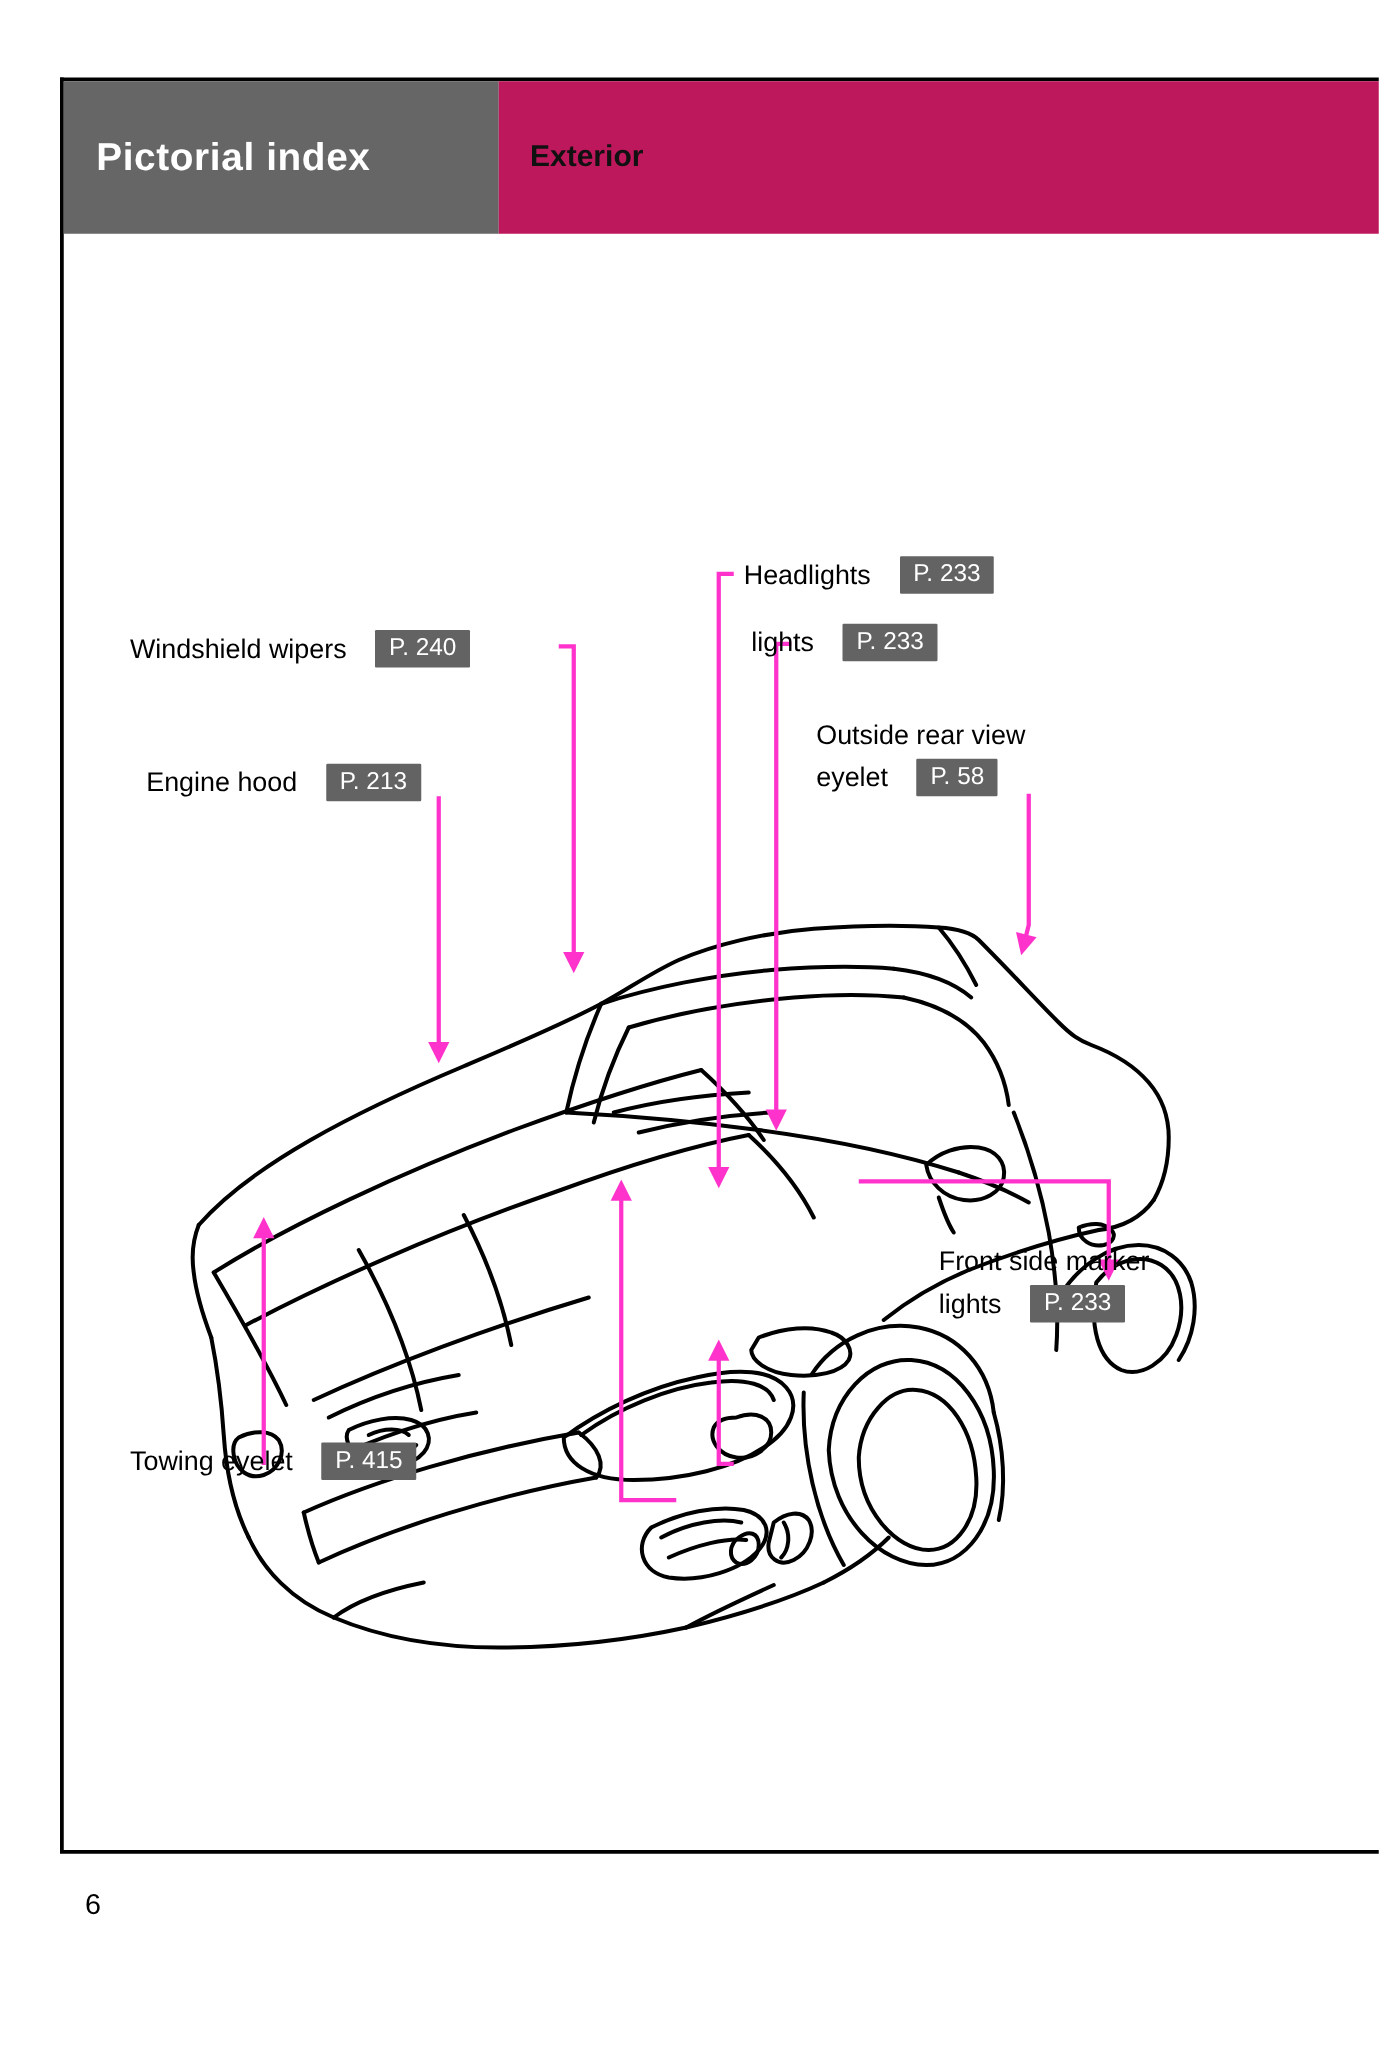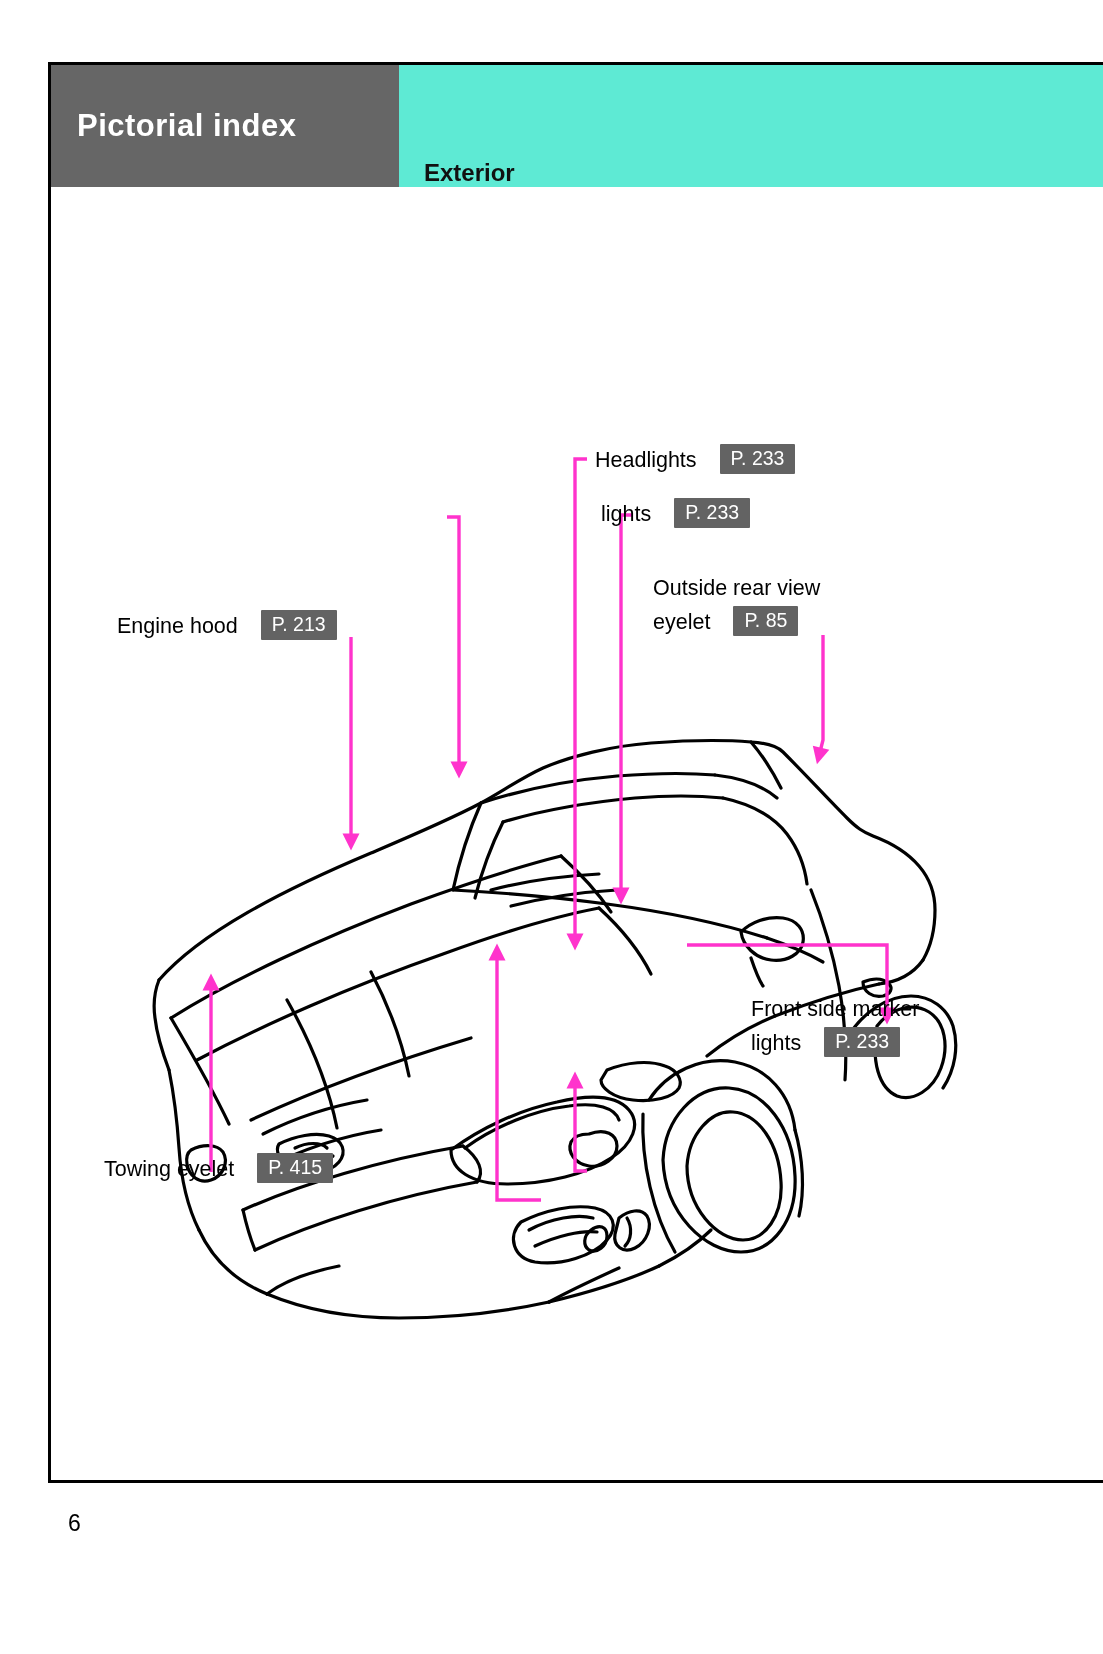--- a/index.html
+++ b/index.html
@@ -69,23 +69,23 @@
     box-sizing: border-box;
   }
   .header-chapter-text {
     color: #ffffff;
     font-size: 31px;
     font-weight: bold;
     letter-spacing: 0.5px;
   }
   .header-section {
     flex: 1;
-    background: #5eead4;
+    background: #be185d;
     display: flex;
-    align-items: flex-end;
+    align-items: center;
     padding-left: 25px;
     box-sizing: border-box;
   }
   .header-section-text {
     color: #111111;
     font-size: 24px;
     font-weight: bold;
   }
 
   
@@ -349,24 +349,29 @@
 
   <div class="callout" style="left:601px; top:497px;">
     <span class="line">
       <span>lights</span><span class="pref">P. 233</span>
     </span>
   </div>
 
   <div class="callout" style="left:653px; top:571px;">
     <span class="line">Outside rear view</span>
     <span class="line">
-      <span>eyelet</span><span class="pref">P. 85</span>
-    </span>
-  </div>
-
+      <span>eyelet</span><span class="pref">P. 58</span>
+    </span>
+  </div>
+
+  <div class="callout" style="left:104px; top:502px;">
+    <span class="line">
+      <span>Windshield wipers</span><span class="pref">P. 240</span>
+    </span>
+  </div>
 
   <div class="callout" style="left:117px; top:609px;">
     <span class="line">
       <span>Engine hood</span><span class="pref">P. 213</span>
     </span>
   </div>
 
   <div class="callout" style="left:751px; top:992px;">
     <span class="line">Front side marker</span>
     <span class="line">

